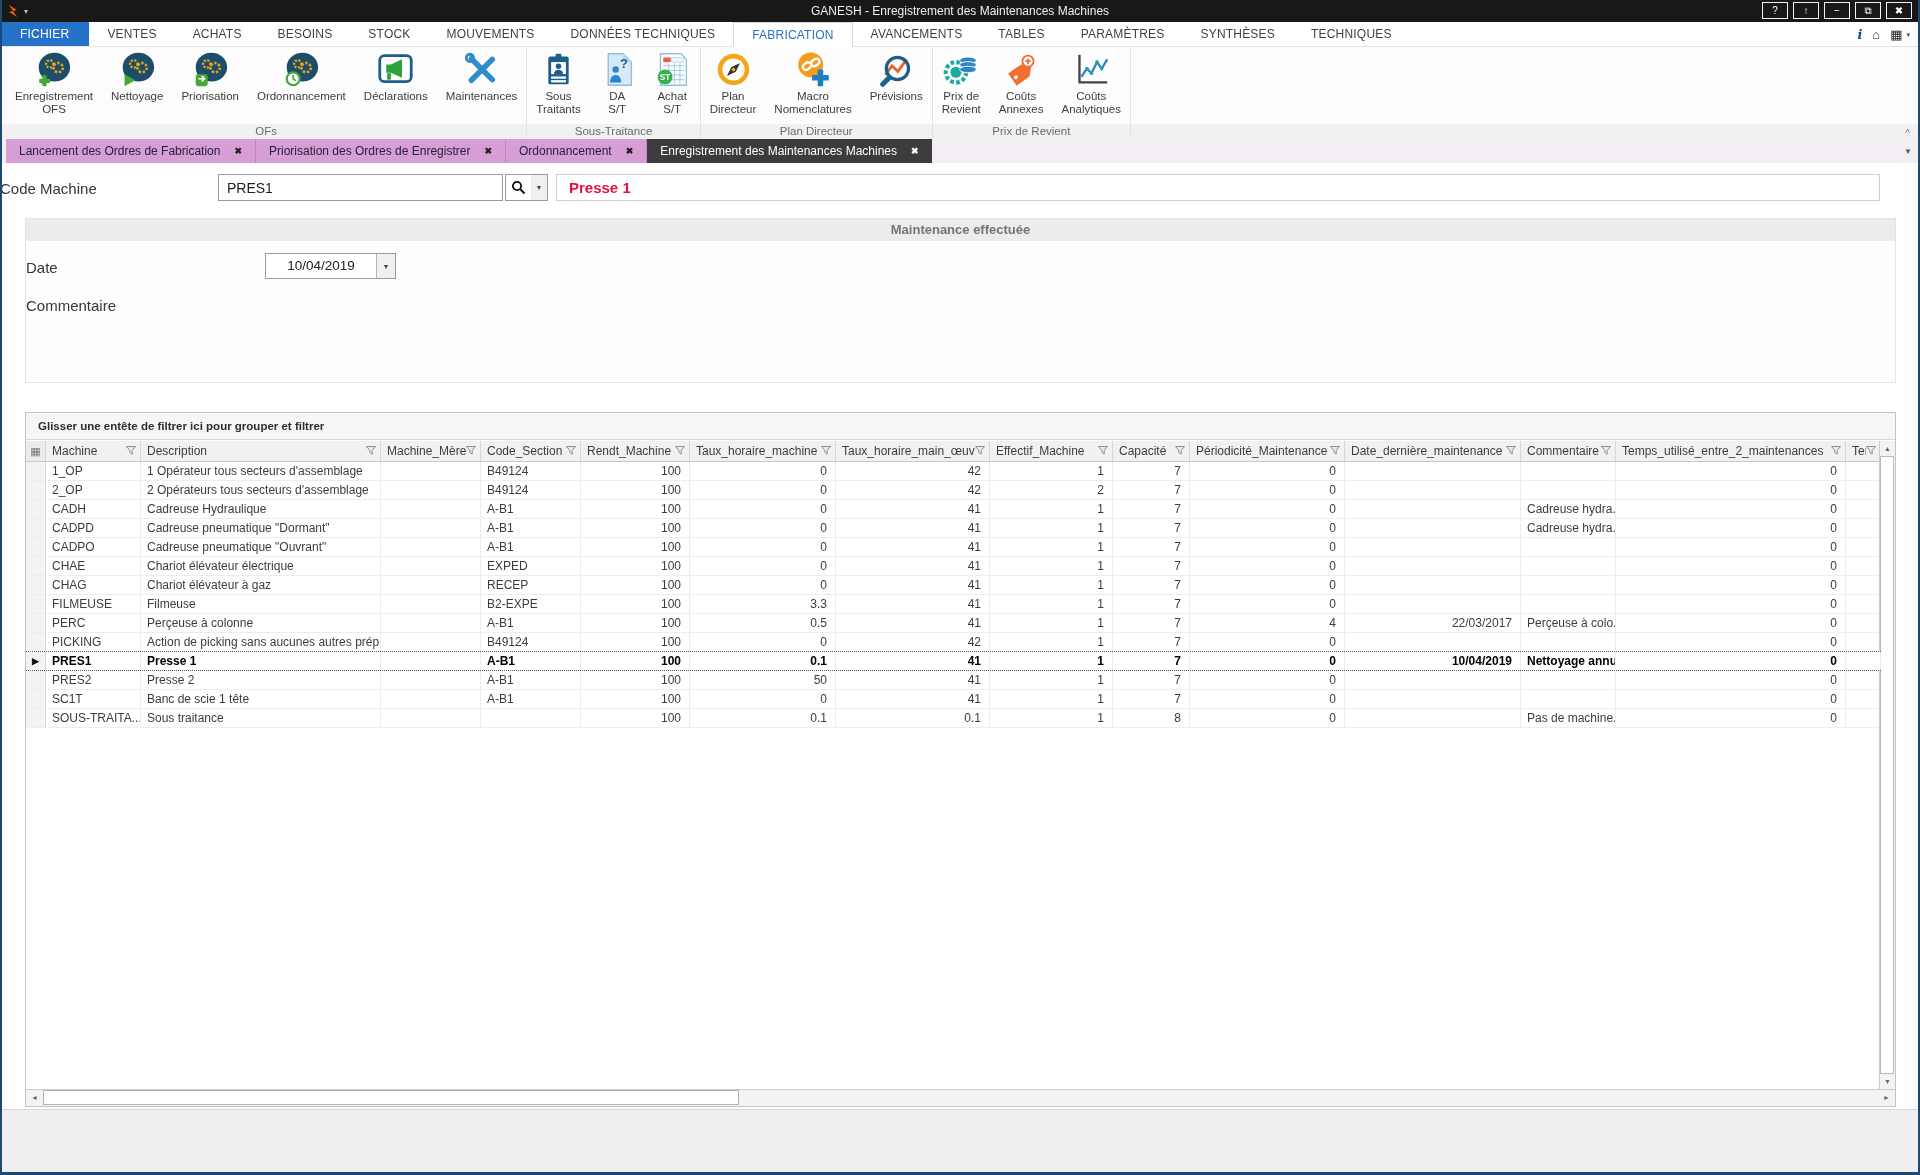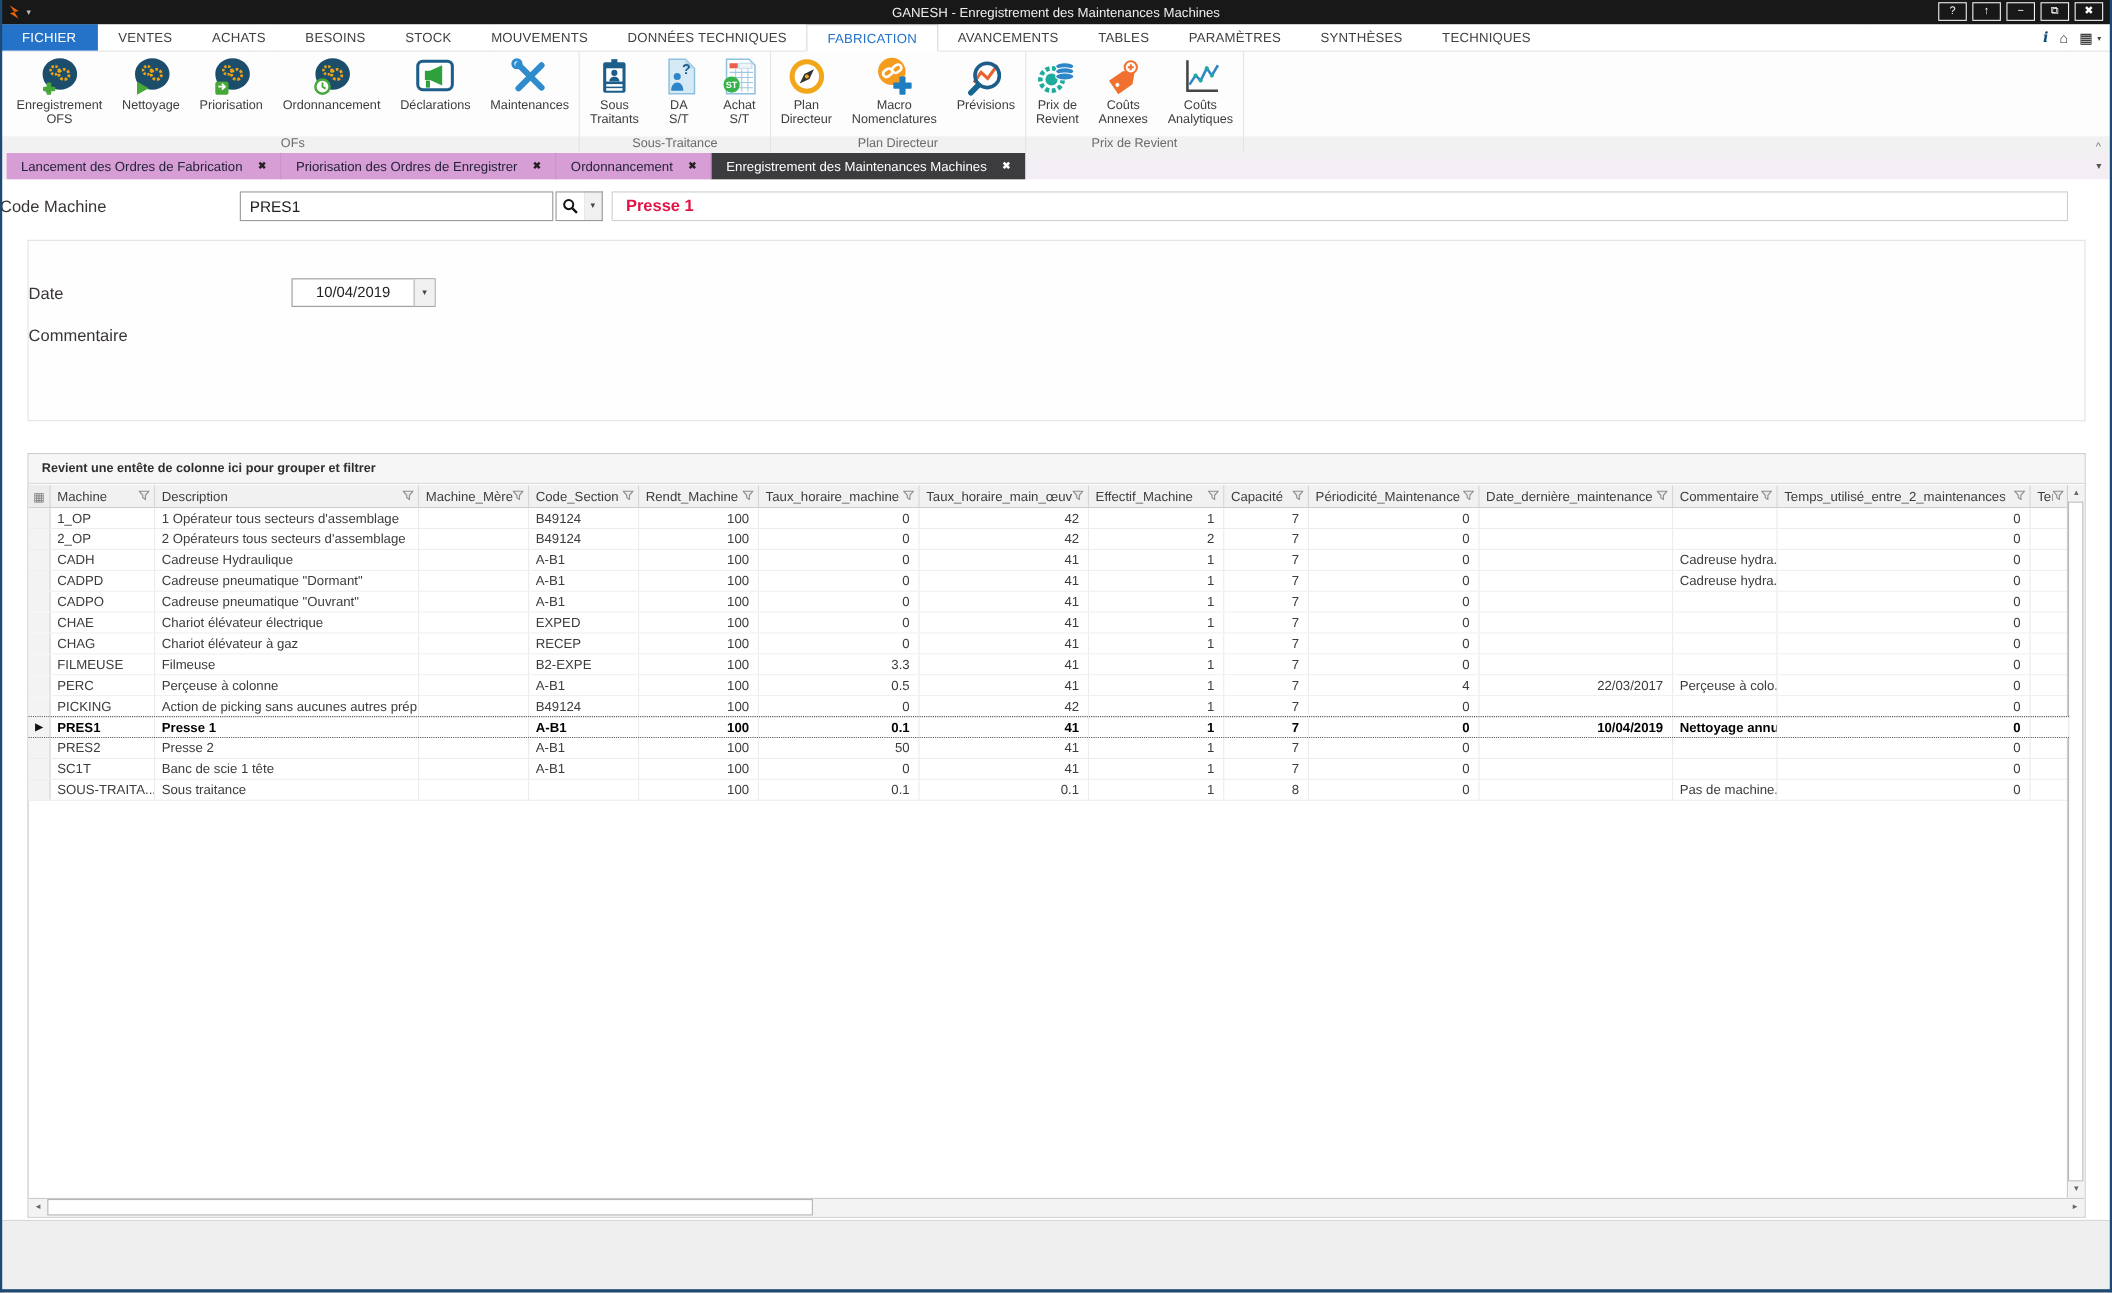--- a/index.html
+++ b/index.html
@@ -406,31 +406,32 @@
       <svg width="15" height="15" viewBox="0 0 20 20">
           <circle cx="8" cy="8" r="5.5" fill="none" stroke="#111" stroke-width="2.4"></circle>
           <path d="M12.5 12.5L18 18" stroke="#111" stroke-width="2.8"></path>
         </svg>
     </span>
   </div>
   <div id="btn-search-dd">▼</div>
   <div id="machine-name">Presse 1</div>
 
   <div id="maint-panel">
+    <div id="maint-title" class="band-title">Maintenance effectuée</div>
     <div id="lbl-date" class="form-label">Date</div>
     <div id="date-combo">
       <div id="date-value">10/04/2019</div>
       <div id="date-dd">▼</div>
     </div>
     <div id="lbl-comment" class="form-label">Commentaire</div>
   </div>
 
 
   <div id="grid">
-    <div id="group-bar">Revient une entête de colonne ici pour grouper et filtrer</div>
+    <div id="group-bar">Glisser une entête de filtrer ici pour grouper et filtrer</div>
     <div id="header-row">
         <div class="hcell ind" style="width: 20px;">
           <span>▦</span>
         </div>
         <div class="hcell" style="width: 95px;">
           <span class="hlabel">Machine</span>
           <span class="funnel"><svg width="10" height="9" viewBox="0 0 10 9">
               <path d="M0.5 0.5h9L6.2 4.3v3.8L3.8 6.4V4.3z" fill="#ececec" stroke="#8f8f8f" stroke-width="1"></path>
             </svg></span>
         </div>

